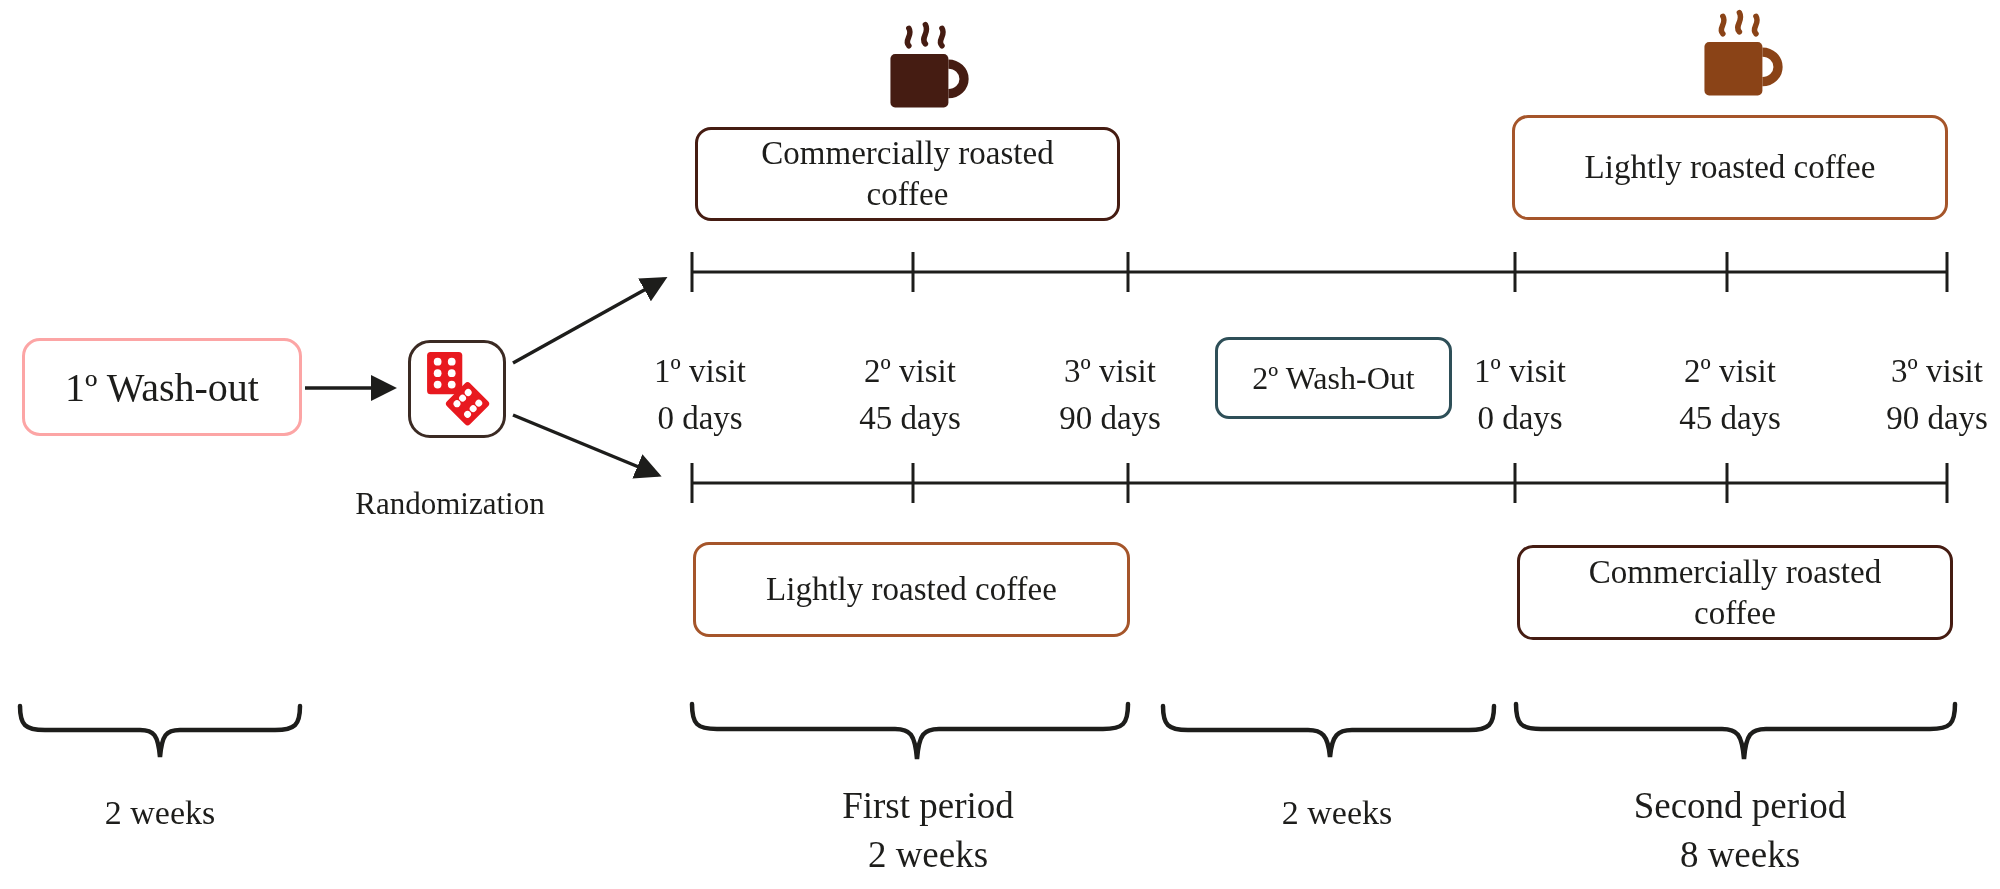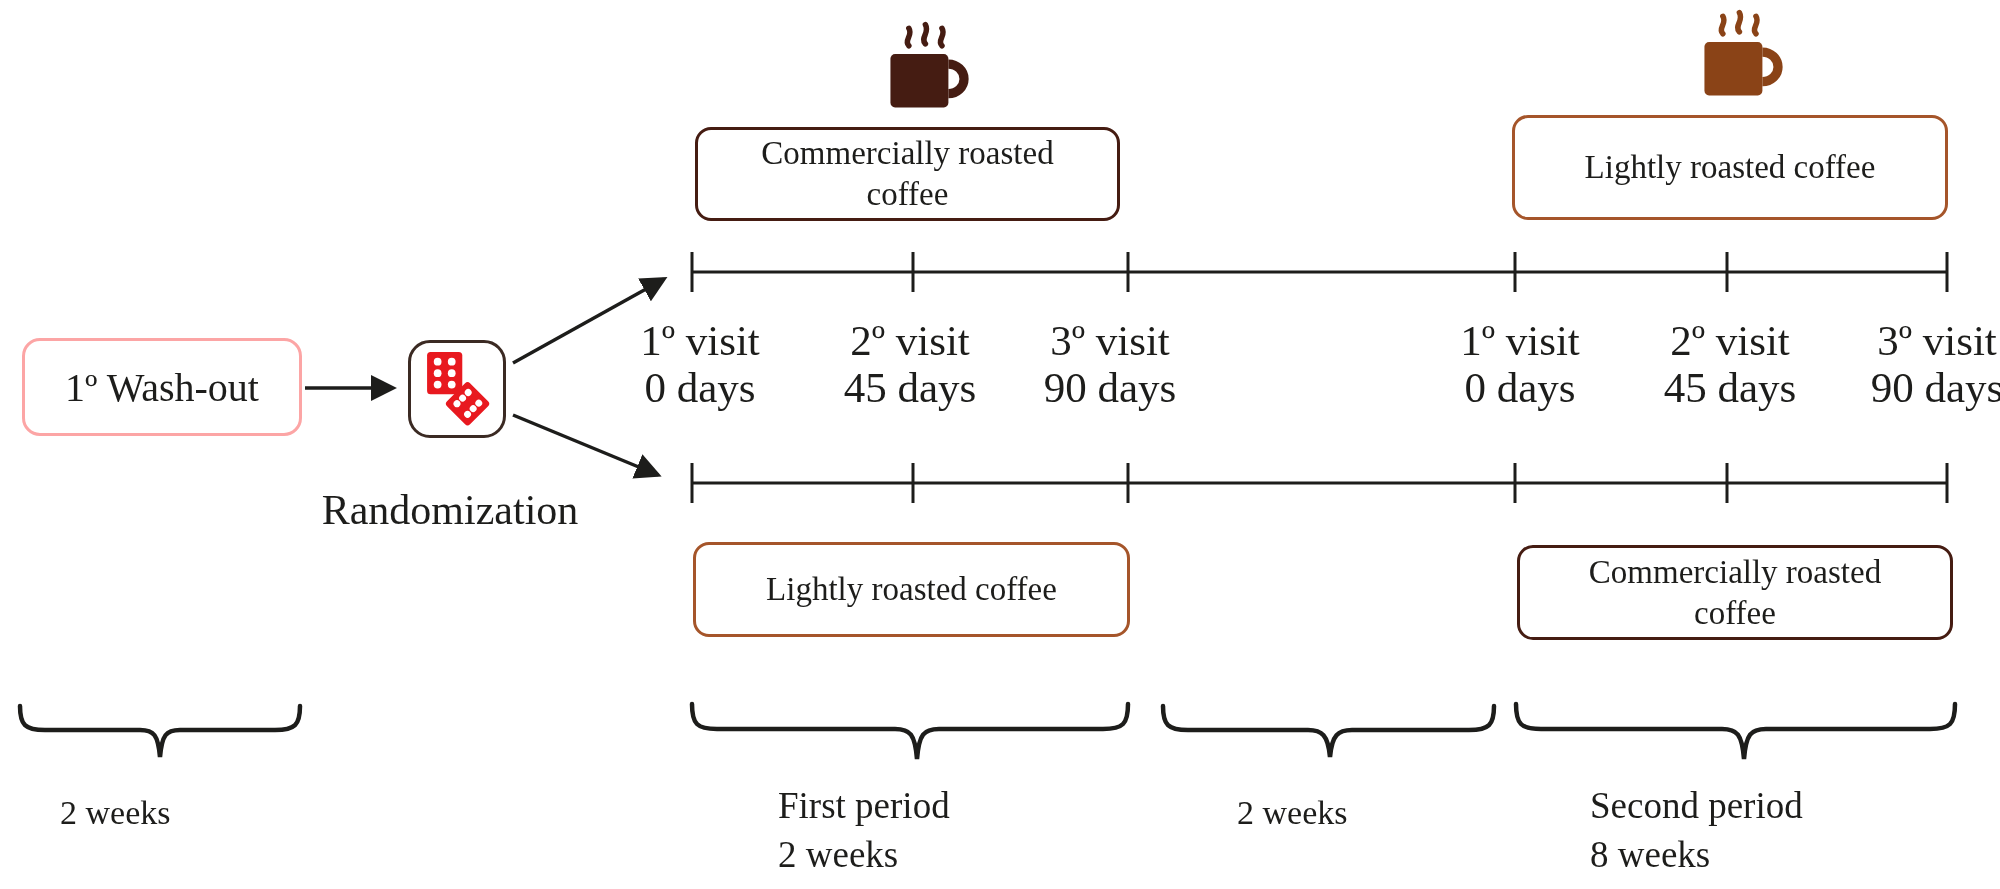--- a/index.html
+++ b/index.html
@@ -9,32 +9,32 @@
   }
   #overlay{position:absolute;left:0;top:0;width:2000px;height:889px;z-index:1;}
   .abs{position:absolute;z-index:2;}
   .rbox{
     position:absolute;z-index:2;background:#ffffff;border:3px solid #fca5a5;border-radius:16px;
     display:flex;align-items:center;justify-content:center;text-align:center;
     white-space:pre-line;line-height:41px;font-size:33px;box-sizing:border-box;
   }
   #washout1-box{left:22px;top:338px;width:280px;height:98px;font-size:40px;border-radius:18px;}
   #dice-box{left:408px;top:340px;width:98px;height:98px;border:3px solid #3b2a23;border-radius:22px;}
-  #randomization-label{left:320px;top:486px;width:260px;text-align:center;font-size:42px;}
+  #randomization-label{left:320px;top:486px;width:260px;text-align:center;font-size:31px;}
   #box-top-first{left:695px;top:127px;width:425px;height:94px;border-color:#451c12;}
   #box-top-second{left:1512px;top:115px;width:436px;height:105px;border-color:#a5552a;}
   #box-bottom-first{left:693px;top:542px;width:437px;height:95px;border-color:#a5552a;}
   #box-bottom-second{left:1517px;top:545px;width:436px;height:95px;border-color:#451c12;}
   #washout2-box{left:1215px;top:337px;width:237px;height:82px;border-color:#2e4f58;font-size:32px;border-radius:14px;}
   .visit{
-    position:absolute;z-index:2;width:160px;top:317px;text-align:center;
-    font-size:43px;line-height:47px;
+    position:absolute;z-index:2;width:160px;top:348px;text-align:center;
+    font-size:33px;line-height:47px;
   }
   .brace-label{
-    position:absolute;z-index:2;font-size:34px;line-height:49px;white-space:pre-line;
+    position:absolute;z-index:2;text-align:center;font-size:34px;line-height:49px;white-space:pre-line;
   }
   #label-first-period,#label-second-period{font-size:37px;}
   .icon{position:absolute;z-index:2;}
 </style>
 </head>
 <body>
 
 <div id="canvas">
 
   <svg id="overlay" width="2000" height="889" viewBox="0 0 2000 889" xmlns="http://www.w3.org/2000/svg">
@@ -135,20 +135,23 @@
     <span>Lightly roasted coffee</span>
   </div>
   <div id="box-bottom-first" class="rbox">
     <span>Lightly roasted coffee</span>
   </div>
   <div id="box-bottom-second" class="rbox">
     <span>Commercially roasted
 coffee</span>
   </div>
 
+  <div id="washout2-box" class="rbox">
+    <span>2º Wash-Out</span>
+  </div>
 
   <div class="visit" style="left:620px">
     <div>1º visit</div>
     <div>0 days</div>
   </div>
   <div class="visit" style="left:830px">
     <div>2º visit</div>
     <div>45 days</div>
   </div>
   <div class="visit" style="left:1030px">

